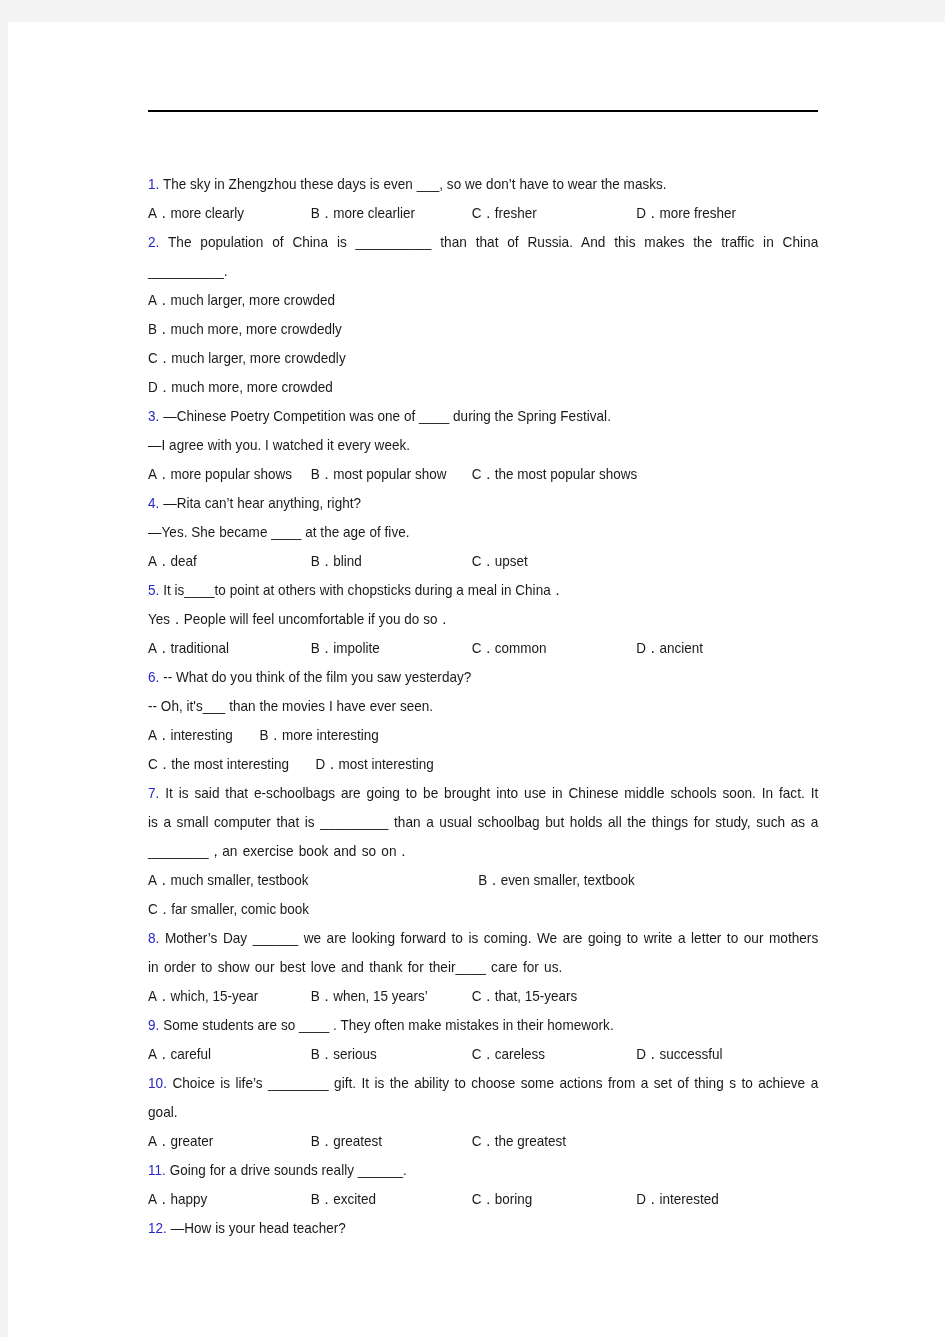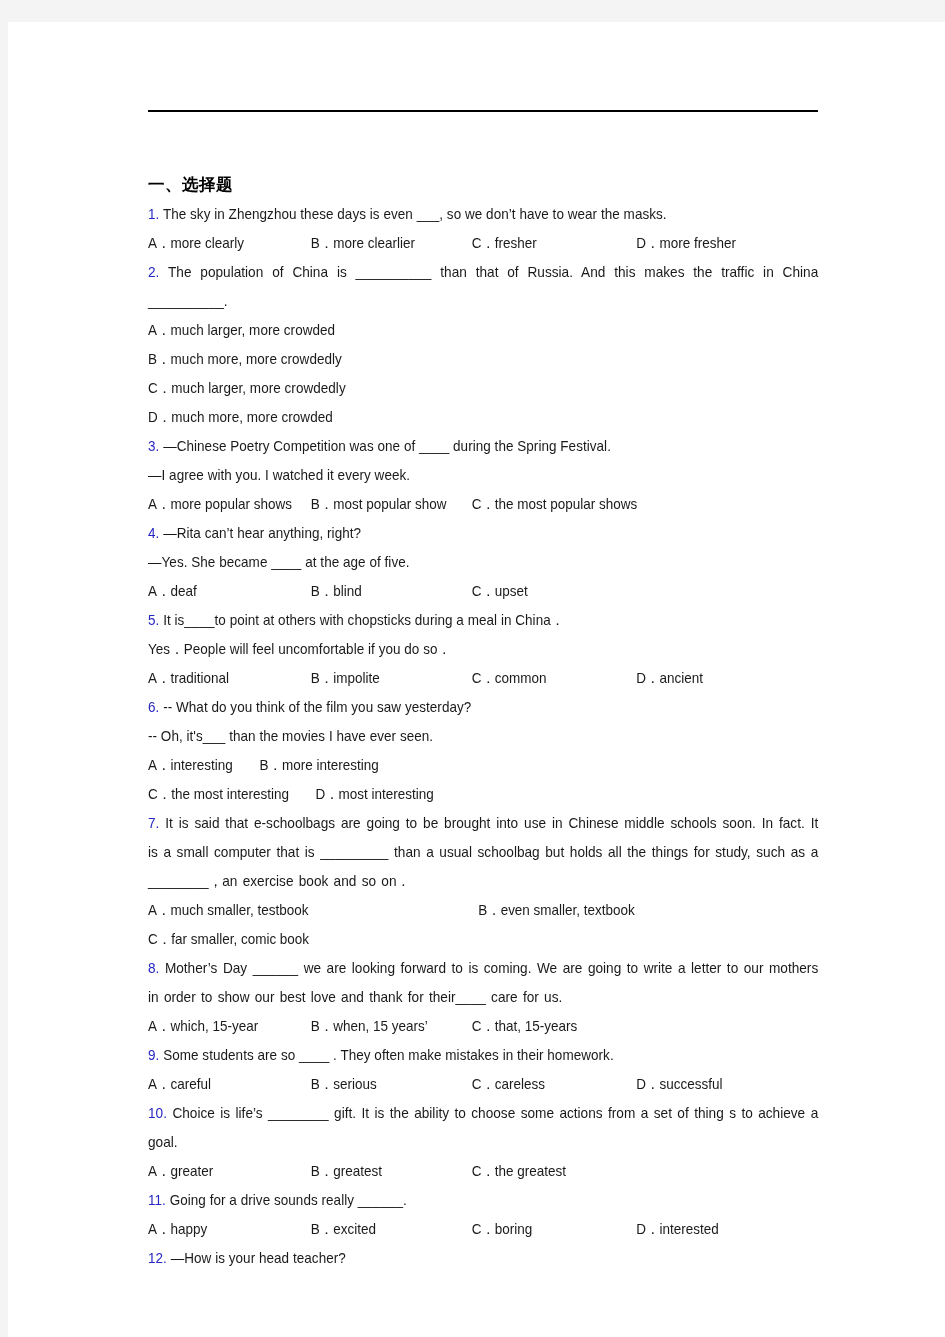--- a/index.html
+++ b/index.html
@@ -97,21 +97,20 @@
 </style>
 </head>
 <body>
 
 <div class="page">
 
   <div class="header-rule"></div>
 
   <div class="content">
 
-    <div class="section-heading">一、选择题</div>
 
     <div class="line"><span class="qnum">1.</span> <span>The sky in Zhengzhou these days is even     ___, so we don’t have to wear the masks.</span></div>
     <div class="opt-row">
       <span class="opt opt-c1">A．more clearly</span>
       <span class="opt opt-c2">B．more clearlier</span>
       <span class="opt opt-c3">C．fresher</span>
       <span class="opt opt-c4">D．more fresher</span>
     </div>
 
     <div class="para"><span class="qnum">2.</span> <span>The population of China is __________ than that of Russia. And this makes the traffic in China __________.</span></div>

